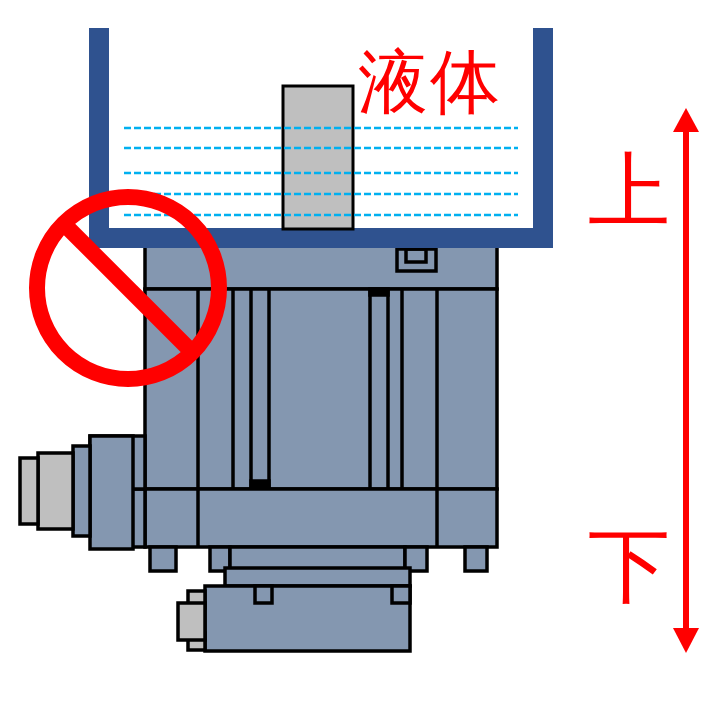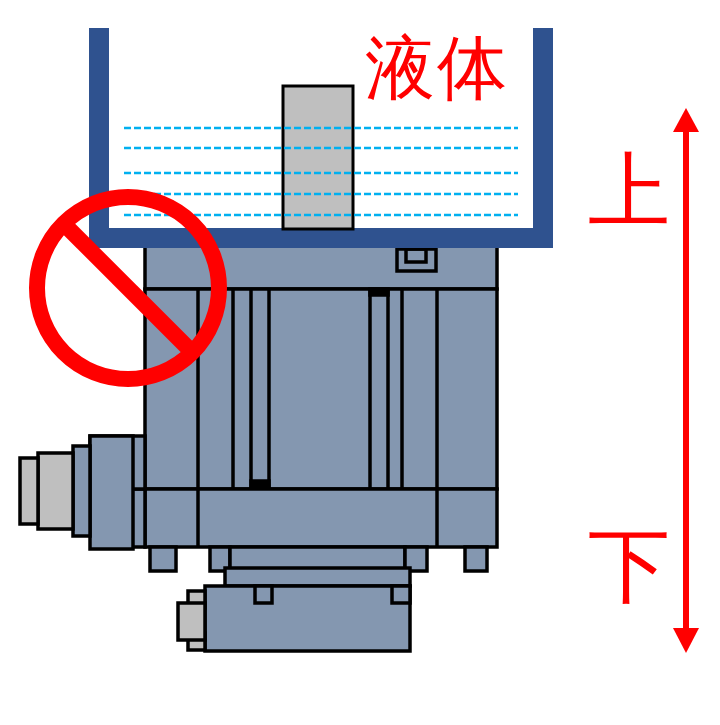--- a/index.html
+++ b/index.html
@@ -1,19 +1,19 @@
 <!DOCTYPE html>
 <html><head>
   <meta charset="utf-8">
   <style>
     html, body { margin: 0; padding: 0; background: #ffffff; }
     body { width: 720px; height: 725px; position: relative; overflow: hidden; font-family: "DejaVu Sans", sans-serif; }
     svg { position: absolute; left: 0; top: 0; }
     .lbl { position: absolute; color: #ff0000; font-family: "DejaVu Sans", sans-serif; line-height: 1; }
-    .lbl-liquid { left: 358px; top: 33px; font-size: 70px; letter-spacing: 2px; margin-left: 7px; }
+    .lbl-liquid { left: 358px; top: 47px; font-size: 70px; letter-spacing: 2px; }
     .lbl-up { left: 588px; top: 150px; font-size: 82px; }
     .lbl-down { left: 588px; top: 525px; font-size: 82px; }
   </style>
 </head>
 <body>
 
 <svg width="720" height="725" viewBox="0 0 720 725">
 
   <g stroke="#000" stroke-width="3.5" fill="#8497b0">
 

